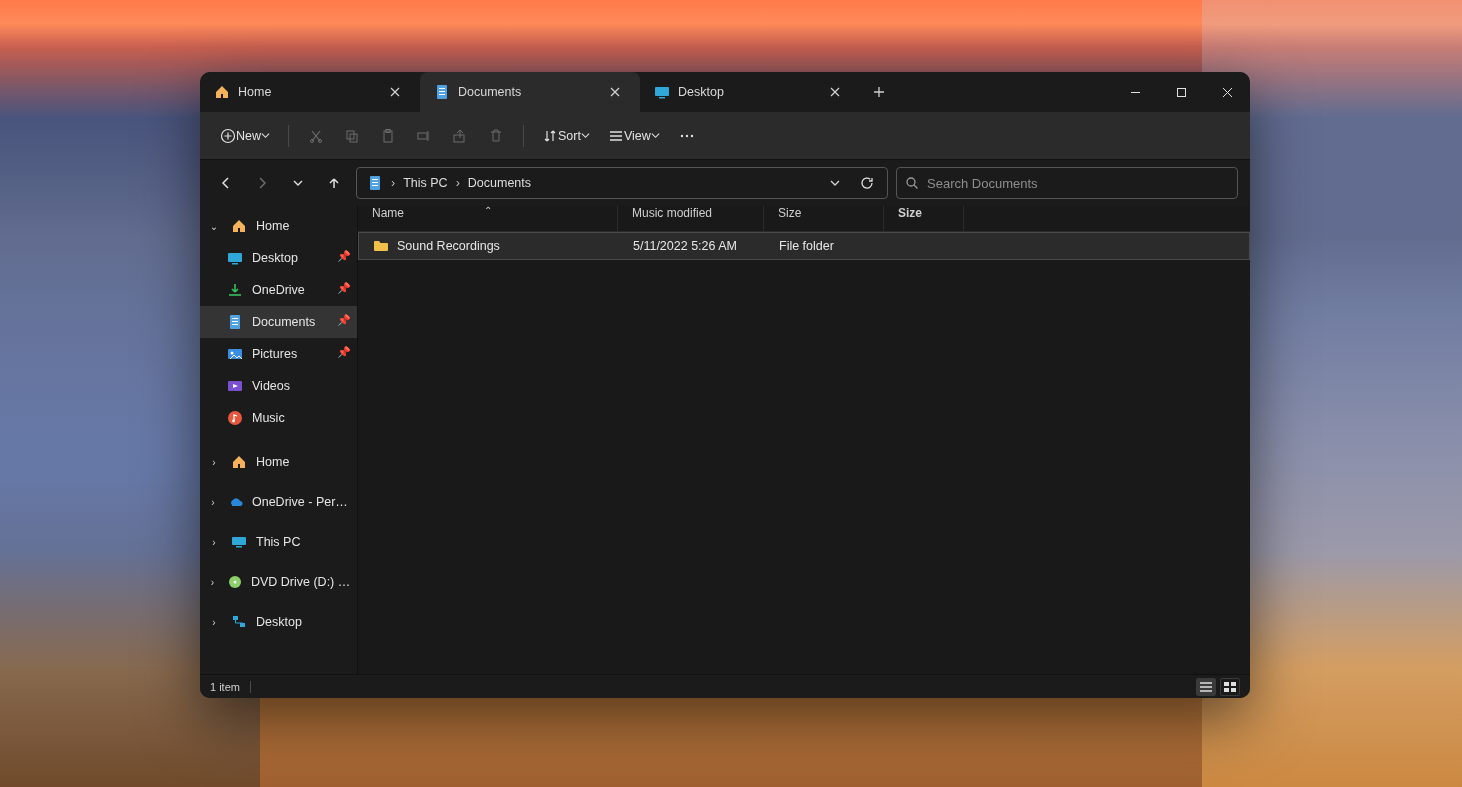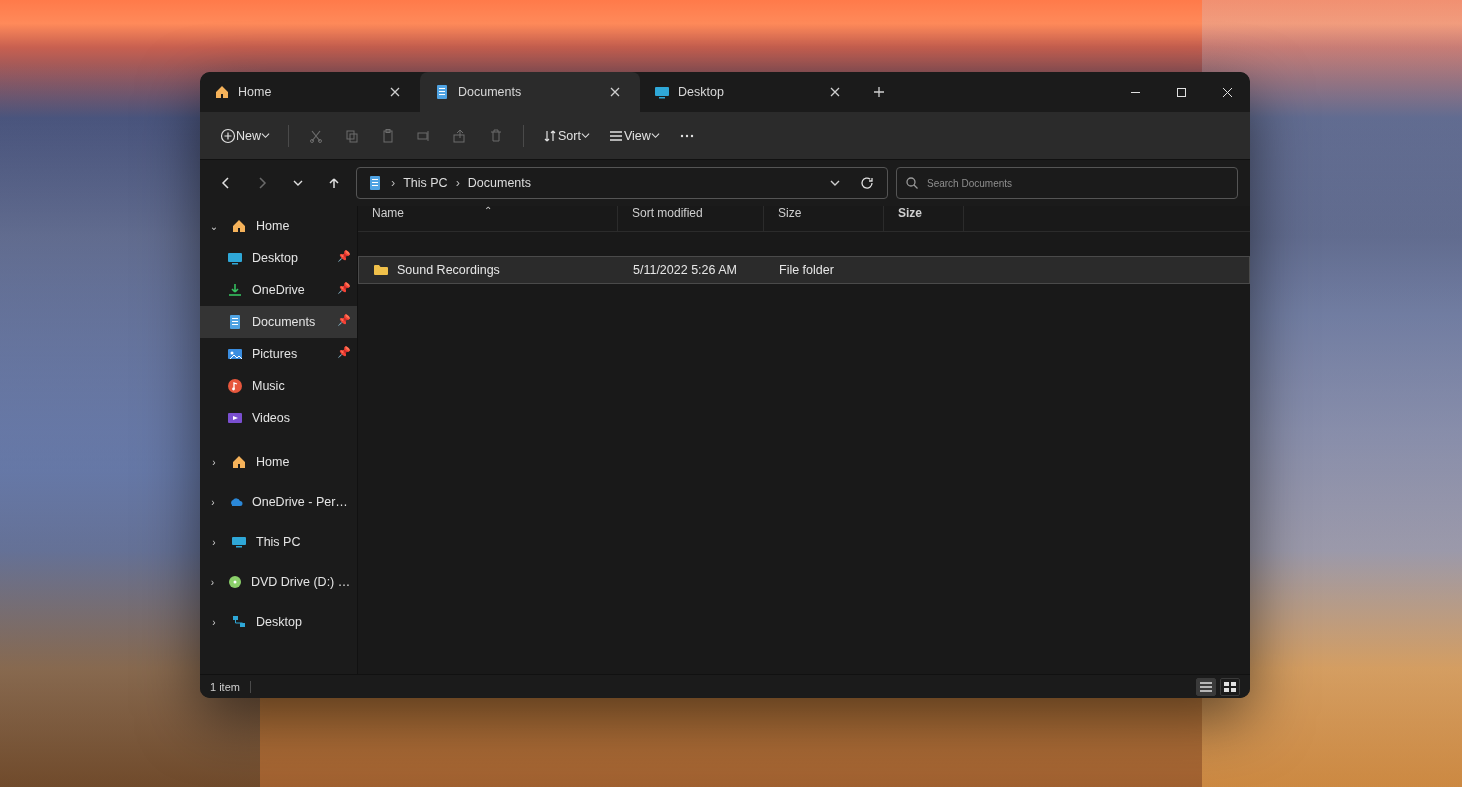--- a/index.html
+++ b/index.html
@@ -63,21 +63,21 @@
 .navrow { height: 46px; display:flex; align-items:center; gap:8px; padding: 0 12px; background:#1b1b1b; }
 .navbtn { width:28px; height:28px; display:flex; align-items:center; justify-content:center; color:#e0e0e0; border-radius:4px; }
 .navbtn.disabled { color:#6a6a6a; }
 .addr { flex:1; height:32px; border:1px solid #555; border-radius:4px; display:flex; align-items:center; padding:0 6px; gap:4px; color:#ddd; background:#1b1b1b; }
 .addr .crumb { padding:2px 4px; display:flex; align-items:center; gap:6px; white-space:nowrap; }
 .addr .chev { color:#bfbfbf; }
 .addr-right { margin-left:auto; display:flex; gap:4px; }
 .addr-right .navbtn { width:28px; height:28px; }
 
 .search { width:342px; height:32px; border:1px solid #555; border-radius:4px; display:flex; align-items:center; padding:0 8px; gap:8px; color:#9a9a9a; background:#1b1b1b; }
-.search input { flex:1; background:transparent; border:0; outline:0; color:#ddd; font-size:10px; }
+.search input { flex:1; background:transparent; border:0; outline:0; color:#ddd; font-size:13px; }
 .search input::placeholder { color:#8e8e8e; }
 
 
 .body { flex:1; display:flex; min-height:0; }
 .sidebar { width:158px; background:#1b1b1b; border-right:1px solid #111; overflow:hidden; padding-top:4px; }
 .srow { height:32px; display:flex; align-items:center; gap:8px; padding:0 6px 0 6px; color:#e4e4e4; white-space:nowrap; cursor:default; position:relative; }
 .srow.active { background:#343434; }
 .srow .expander { width:16px; display:flex; align-items:center; justify-content:center; color:#cfcfcf; font-size:10px; }
 .srow .ic { width:18px; height:18px; display:flex; align-items:center; justify-content:center; }
 .srow .pin { position:absolute; right:6px; top:8px; color:#b8b8b8; font-size:11px; }
@@ -87,21 +87,21 @@
 .content { flex:1; display:flex; flex-direction:column; background:#191919; }
 .cols { height:26px; display:flex; align-items:center; border-bottom:1px solid #2b2b2b; color:#cfcfcf; font-size:12px; user-select:none; position:relative; }
 .col { padding-left:14px; display:flex; align-items:flex-start; gap:24px; height:100%; border-right:1px solid #2b2b2b; }
 .col.name { width:260px; }
 .col.date { width:146px; }
 .col.type { width:120px; }
 .col.size { width:80px;font-weight:bold; }
 .sort-ind { position:absolute; left:126px; top:-1px; color:#cfcfcf; font-size:10px; }
 
 .filelist { flex:1; }
-.frow { height:28px; display:flex; align-items:center; border:1px solid transparent;margin-top:24px; }
+.frow { height:28px; display:flex; align-items:center; border:1px solid transparent; }
 .frow.selected { background:#2b2b2b; border:1px solid #4a4a4a; }
 .fcell { padding-left:14px; display:flex; align-items:center; gap:8px; height:100%; }
 .fcell.name { width:260px; }
 .fcell.date { width:146px; }
 .fcell.type { width:120px; }
 .fcell.size { width:80px; }
 
 
 .status { height:24px; border-top:1px solid #111; background:#1b1b1b; display:flex; align-items:center; padding:0 10px; color:#cfcfcf; font-size:11px; }
 .status .sep2 { width:1px; height:12px; background:#4a4a4a; margin:0 10px; }
@@ -400,35 +400,35 @@
               <circle cx="5" cy="7" r="1.5" fill="#fff"></circle>
               <path d="M3 13l4-4 3 3 2-2 3 3" stroke="#fff" fill="none"></path>
             </svg>
           </span>
         <span class="label">Pictures</span>
         <span class="pin">📌</span>
       </div>
       <div class="srow indent1">
         <span class="ic">
             <svg width="16" height="16" viewBox="0 0 16 16">
+              <rect x="1" y="3" width="14" height="10" rx="1" fill="#7a4fd0"></rect>
+              <path d="M6 6l5 2-5 2z" fill="#fff"></path>
+            </svg>
+          </span>
+        <span class="label">Videos</span>
+      </div>
+      <div class="srow indent1">
+        <span class="ic">
+            <svg width="16" height="16" viewBox="0 0 16 16">
               <circle cx="8" cy="8" r="7" fill="#e7573d"></circle>
               <path d="M7 11V5l3 1" stroke="#fff" fill="none" stroke-width="1.3"></path>
               <circle cx="6.5" cy="11" r="1.4" fill="#fff"></circle>
             </svg>
           </span>
         <span class="label">Music</span>
-      </div>
-      <div class="srow indent1">
-        <span class="ic">
-            <svg width="16" height="16" viewBox="0 0 16 16">
-              <rect x="1" y="3" width="14" height="10" rx="1" fill="#7a4fd0"></rect>
-              <path d="M6 6l5 2-5 2z" fill="#fff"></path>
-            </svg>
-          </span>
-        <span class="label">Videos</span>
       </div>
 
       <div style="height:12px"></div>
       <div class="srow">
         <span class="expander">›</span>
         <span class="ic">
             <svg width="16" height="16" viewBox="0 0 16 16">
               <path d="M2 8 8 2l6 6v6H9v-4H7v4H2z" fill="#f5b25a"></path>
             </svg>
           </span>
@@ -480,21 +480,21 @@
       </div>
     </div>
 
     <div class="content">
       <div class="cols">
         <span class="sort-ind">⌃</span>
         <div class="col name">
             <span>Name</span>
           </div>
         <div class="col date">
-            <span>Sort modified</span>
+            <span>Music modified</span>
           </div>
         <div class="col type">
             <span>Size</span>
           </div>
         <div class="col size">
             <span>Size</span>
           </div>
       </div>
       <div class="filelist">
         <div class="frow selected">

